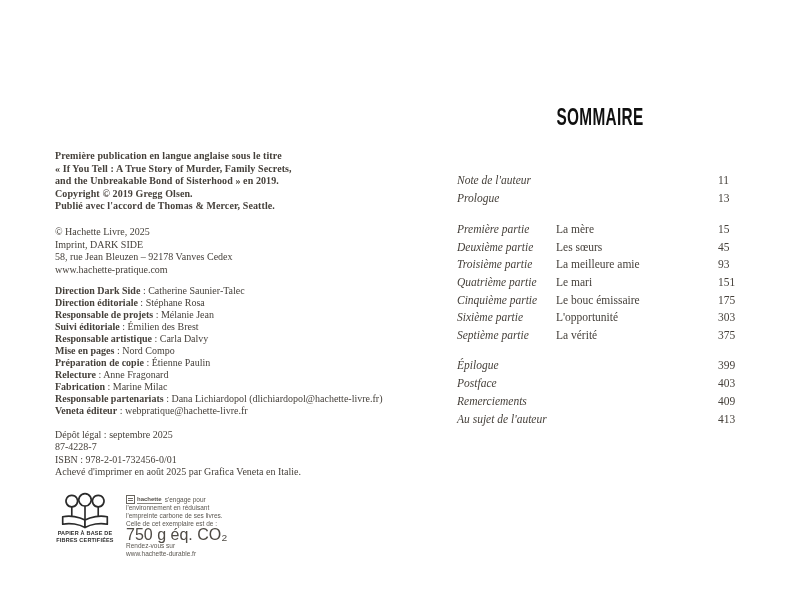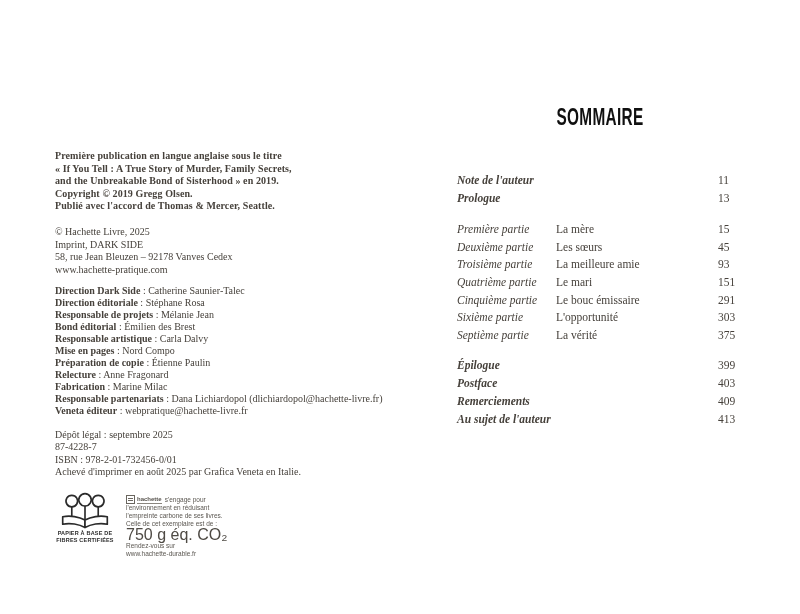--- a/index.html
+++ b/index.html
@@ -33,21 +33,21 @@
   .sommaire-title{
     position:absolute;left:500px;top:103px;width:200px;text-align:center;
     font-family:"Liberation Sans", sans-serif;font-weight:bold;font-size:24px;
     color:#101010;transform:scaleX(0.64);transform-origin:center;letter-spacing:.5px;
   }
   .toc{position:absolute;left:457px;top:174px;width:289px;font-size:11.5px;}
   .toc-row{display:flex;align-items:baseline;height:18px;}
   .toc-parts{margin-top:13px;}
   .toc-parts .toc-row{height:17.7px;}
   .toc-back{margin-top:12px;}
-  .it{font-style:italic;font-weight:bold;}
+  .it{font-style:italic;}
   .part-col{width:99px;flex:none;font-style:italic;}
   .title-col{flex:1;}
   .pg-col{flex:none;margin-left:8px;min-width:28px;text-align:left;}
 </style>
 </head>
 <body>
 
 <div class="canvas">
 
   <div class="block intro">
@@ -68,21 +68,21 @@
     </div>
 
   <div class="block credits">
 
       <div><span class="lbl">Direction Dark Side</span><span> : </span><span>Catherine Saunier-Talec</span></div>
 
       <div><span class="lbl">Direction éditoriale</span><span> : </span><span>Stéphane Rosa</span></div>
 
       <div><span class="lbl">Responsable de projets</span><span> : </span><span>Mélanie Jean</span></div>
 
-      <div><span class="lbl">Bond éditorial</span><span> : </span><span>Émilien des Brest</span></div>
+      <div><span class="lbl">Suivi éditoriale</span><span> : </span><span>Émilien des Brest</span></div>
 
       <div><span class="lbl">Responsable artistique</span><span> : </span><span>Carla Dalvy</span></div>
 
       <div><span class="lbl">Mise en pages</span><span> : </span><span>Nord Compo</span></div>
 
       <div><span class="lbl">Préparation de copie</span><span> : </span><span>Étienne Paulin</span></div>
 
       <div><span class="lbl">Relecture</span><span> : </span><span>Anne Fragonard</span></div>
 
       <div><span class="lbl">Fabrication</span><span> : </span><span>Marine Milac</span></div>
@@ -181,21 +181,21 @@
 
         <div class="toc-row">
           <span class="part-col">Quatrième partie</span>
           <span class="title-col">Le mari</span>
           <span class="pg-col">151</span>
         </div>
 
         <div class="toc-row">
           <span class="part-col">Cinquième partie</span>
           <span class="title-col">Le bouc émissaire</span>
-          <span class="pg-col">291</span>
+          <span class="pg-col">175</span>
         </div>
 
         <div class="toc-row">
           <span class="part-col">Sixième partie</span>
           <span class="title-col">L'opportunité</span>
           <span class="pg-col">303</span>
         </div>
 
         <div class="toc-row">
           <span class="part-col">Septième partie</span>

